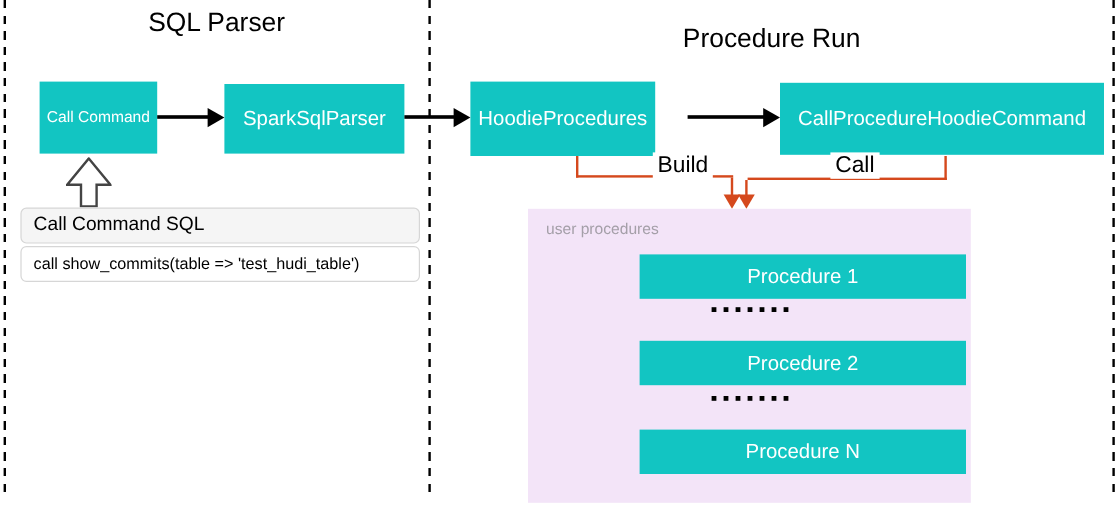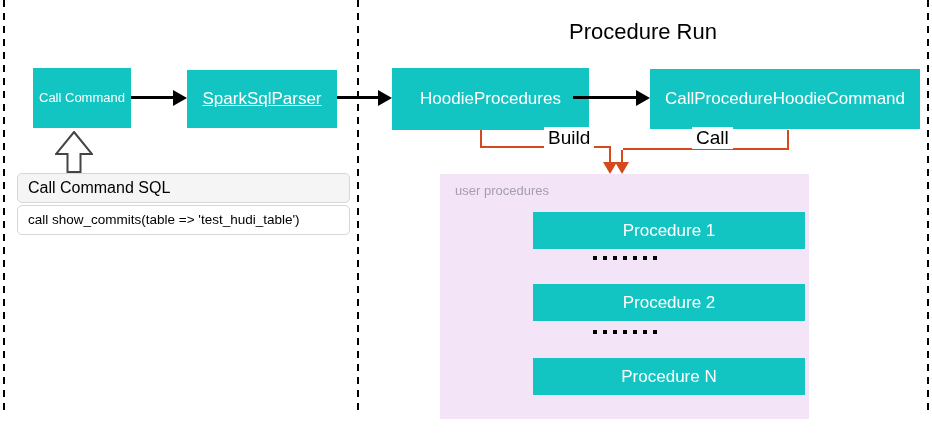--- a/index.html
+++ b/index.html
@@ -22,22 +22,22 @@
   .title-left{left:4px;width:353px;}
   .title-right{left:359px;width:568px;margin-top:13px;}
 
   
   .node{
     position:absolute;background:var(--teal,#12C5C2);color:#fff;
     display:flex;align-items:center;justify-content:center;text-align:center;
     font-size:17px;line-height:1.25;
   }
   .n-call-command{left:33px;top:68px;width:98px;height:60px;font-size:13px;}
-  .n-spark{left:187px;top:70px;width:150px;height:58px;text-decoration:underline;}
-  .n-hoodie{left:392px;top:68px;width:197px;height:62px;}
+  .n-spark{left:187px;top:70px;width:150px;height:58px;}
+  .n-hoodie{left:392px;top:68px;width:154px;height:62px;}
   .n-cphc{left:650px;top:69px;width:270px;height:60px;}
 
   
   .hline{position:absolute;height:3px;background:#000;}
   .arrow-right{
     position:absolute;width:0;height:0;
     border-top:8px solid transparent;border-bottom:8px solid transparent;
     border-left:14px solid #000;
   }
   .a1-line{left:131px;top:96px;width:43px;}
@@ -98,20 +98,21 @@
 </style>
 </head>
 <body>
 
 <div class="canvas">
 
   <div class="vdash d-left"></div>
   <div class="vdash d-mid"></div>
   <div class="vdash d-right"></div>
 
+  <div class="section-title title-left">SQL Parser</div>
   <div class="section-title title-right">Procedure Run</div>
 
   <div class="node n-call-command">Call Command</div>
   <div class="node n-spark">SparkSqlParser</div>
   <div class="node n-hoodie">HoodieProcedures</div>
   <div class="node n-cphc">CallProcedureHoodieCommand</div>
 
   <div class="hline a1-line"></div>
   <div class="arrow-right a1-head"></div>
   <div class="hline a2-line"></div>

